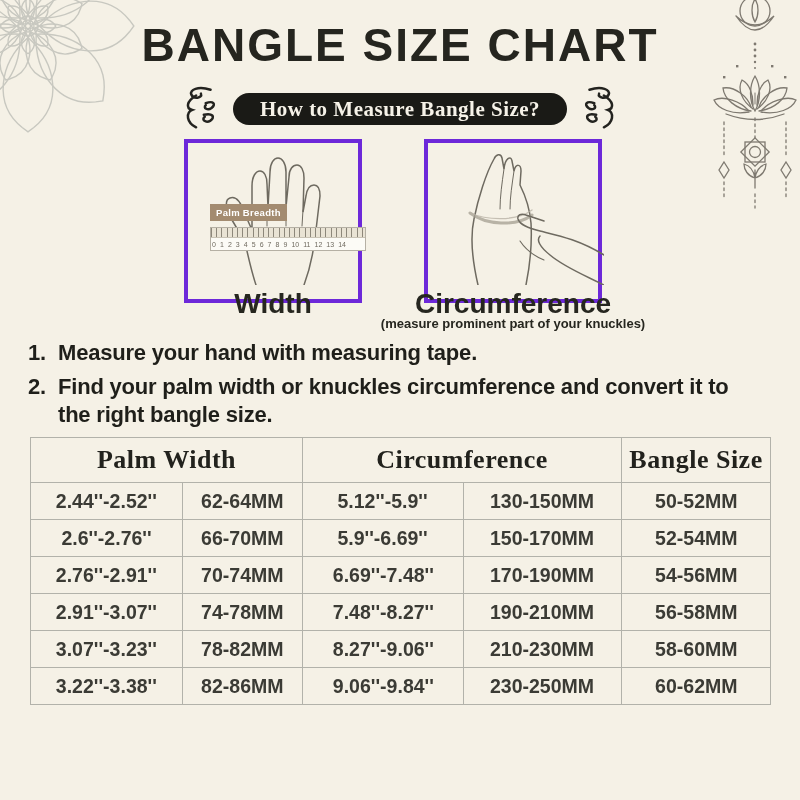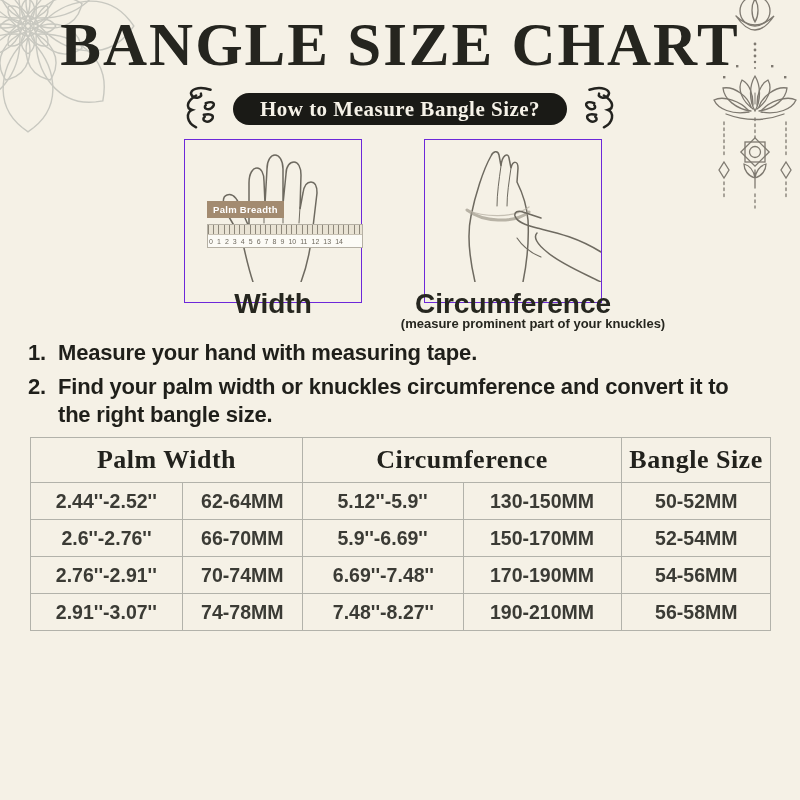--- a/index.html
+++ b/index.html
@@ -7,42 +7,42 @@
     --text_dark:#25251f; --cell_text:#3b3b35; --table_border:#b2b2aa;
     --tag_bg:#a38b70; --line_art:#6e6a60; --mandala:#c8c8c0; --ornament:#7e7970;
   }
   *{margin:0;padding:0;box-sizing:border-box}
   body{width:800px;height:800px;background:var(--background);font-family:"Liberation Sans",sans-serif;}
   .page{position:relative;width:800px;height:800px;overflow:hidden;background:var(--background);}
   svg{display:block}
   .mandala{position:absolute;top:-10px;left:-12px;}
   .ornament{position:absolute;top:0;right:0;}
   .title{position:absolute;top:22px;left:0;width:100%;text-align:center;
-    font-family:Liberation Serif, serif;font-weight:700;font-size:61px;line-height:46px;
+    font-family:Liberation Sans, sans-serif;font-weight:700;font-size:46px;line-height:46px;
     letter-spacing:2px;color:var(--text_dark);}
   .banner-row{position:absolute;top:83px;left:0;width:100%;display:flex;justify-content:center;align-items:center;gap:16px;}
   .pill{background:var(--banner_bg);color:var(--banner_text);border-radius:18px;height:32px;
     padding:0 27px;display:flex;align-items:center;font-family:"Liberation Serif",serif;
     font-weight:700;font-size:21px;letter-spacing:.5px;white-space:nowrap;}
   .flourish{width:36px;height:52px;}
   .flourish.right{transform:scaleX(-1);}
-  .illus-box{position:absolute;top:139px;width:178px;height:164px;border:1px solid #6d28d9;background:var(--background);}
+  .illus-box{position:absolute;top:139px;width:178px;height:164px;border:4px solid #6d28d9;background:var(--background);}
   .illus-box.left{left:184px;} .illus-box.right{left:424px;}
   .palm-tag{position:absolute;left:22px;top:61px;background:var(--tag_bg);color:#fff;
     font-size:9.5px;font-weight:700;padding:3px 6px;letter-spacing:.3px;white-space:nowrap;}
   .ruler{position:absolute;left:22px;top:84px;width:156px;height:24px;border:1px solid #b5b0a4;background:#fcfbf6;}
   .ruler-ticks{height:10px;background:
     repeating-linear-gradient(to right,#8d877a 0 1px,transparent 1px 5.2px) #e9e3d4;
     border-bottom:1px solid #c9c3b5;}
   .ruler-numbers{height:13px;font-size:7px;line-height:13px;color:#6f6a5f;
     white-space:nowrap;overflow:hidden;padding-left:1px;word-spacing:2.1px;}
   .measure-label{position:absolute;top:288px;text-align:center;font-weight:700;font-size:28px;color:#26261f;}
   .measure-label.width{left:184px;width:178px;}
   .measure-label.circ{left:383px;width:260px;}
-  .measure-note{position:absolute;top:316px;left:383px;width:300px;text-align:center;
+  .measure-note{position:absolute;top:316px;left:363px;width:300px;text-align:center;
     font-weight:700;font-size:13px;color:#26261f;}
   .instructions{position:absolute;top:339px;left:28px;width:732px;list-style:none;
     font-size:22px;font-weight:700;color:#1f1f1a;letter-spacing:-0.2px;}
   .instructions li{display:flex;line-height:28px;margin-bottom:6px;}
   .instructions .num{flex:0 0 30px;}
   .instructions .txt{flex:1;}
   table.size-table{position:absolute;top:437px;left:30px;width:740px;border-collapse:collapse;
     table-layout:fixed;background:var(--background);}
   .size-table th,.size-table td{border:1px solid var(--table_border);text-align:center;vertical-align:middle;}
   .size-table th{height:45px;font-family:"Liberation Serif",serif;font-weight:600;font-size:26px;
@@ -232,16 +232,30 @@
         <td><span class="cond">170-190MM</span></td>
         <td><span class="cond">54-56MM</span></td>
       </tr>
       <tr>
         <td><span class="cond">2.91''-3.07''</span></td>
         <td><span class="cond">74-78MM</span></td>
         <td><span class="cond">7.48''-8.27''</span></td>
         <td><span class="cond">190-210MM</span></td>
         <td><span class="cond">56-58MM</span></td>
       </tr>
+      <tr>
+        <td><span class="cond">3.07''-3.23''</span></td>
+        <td><span class="cond">78-82MM</span></td>
+        <td><span class="cond">8.27''-9.06''</span></td>
+        <td><span class="cond">210-230MM</span></td>
+        <td><span class="cond">58-60MM</span></td>
+      </tr>
+      <tr>
+        <td><span class="cond">3.22''-3.38''</span></td>
+        <td><span class="cond">82-86MM</span></td>
+        <td><span class="cond">9.06''-9.84''</span></td>
+        <td><span class="cond">230-250MM</span></td>
+        <td><span class="cond">60-62MM</span></td>
+      </tr>
     </tbody>
   </table>
 
 </div>
 
 </body></html>

